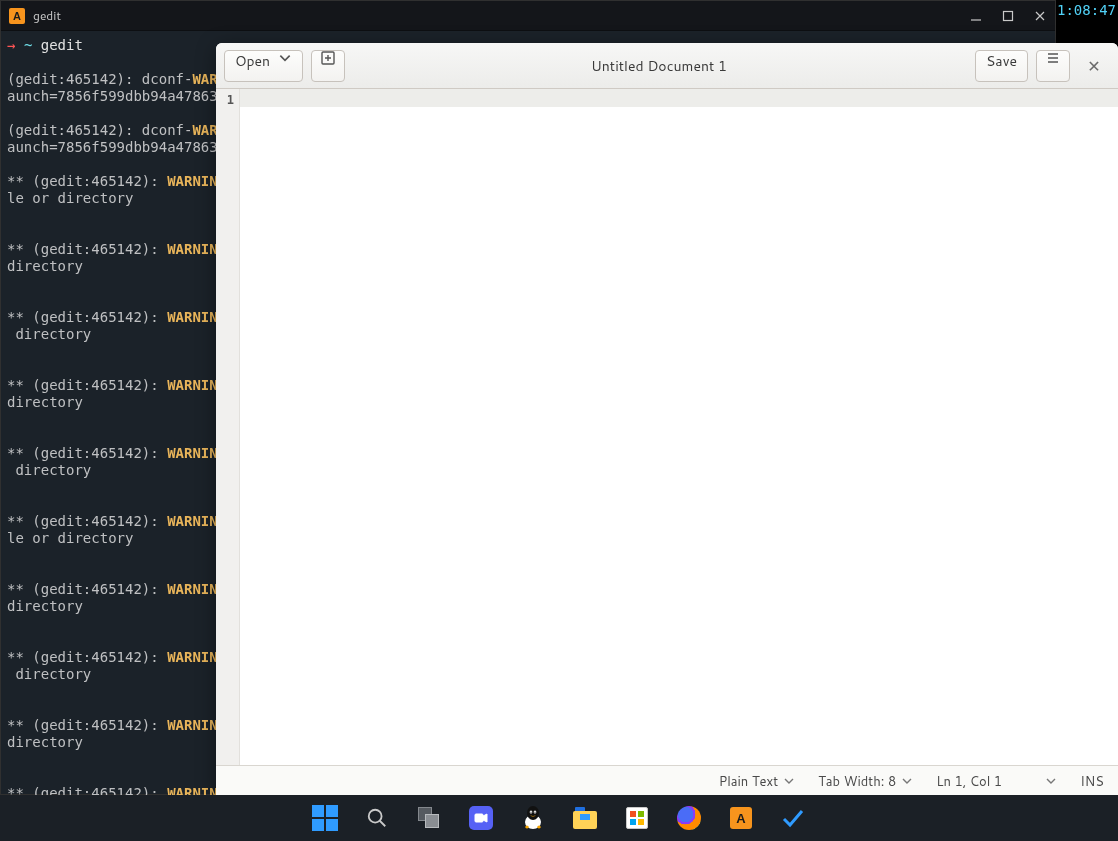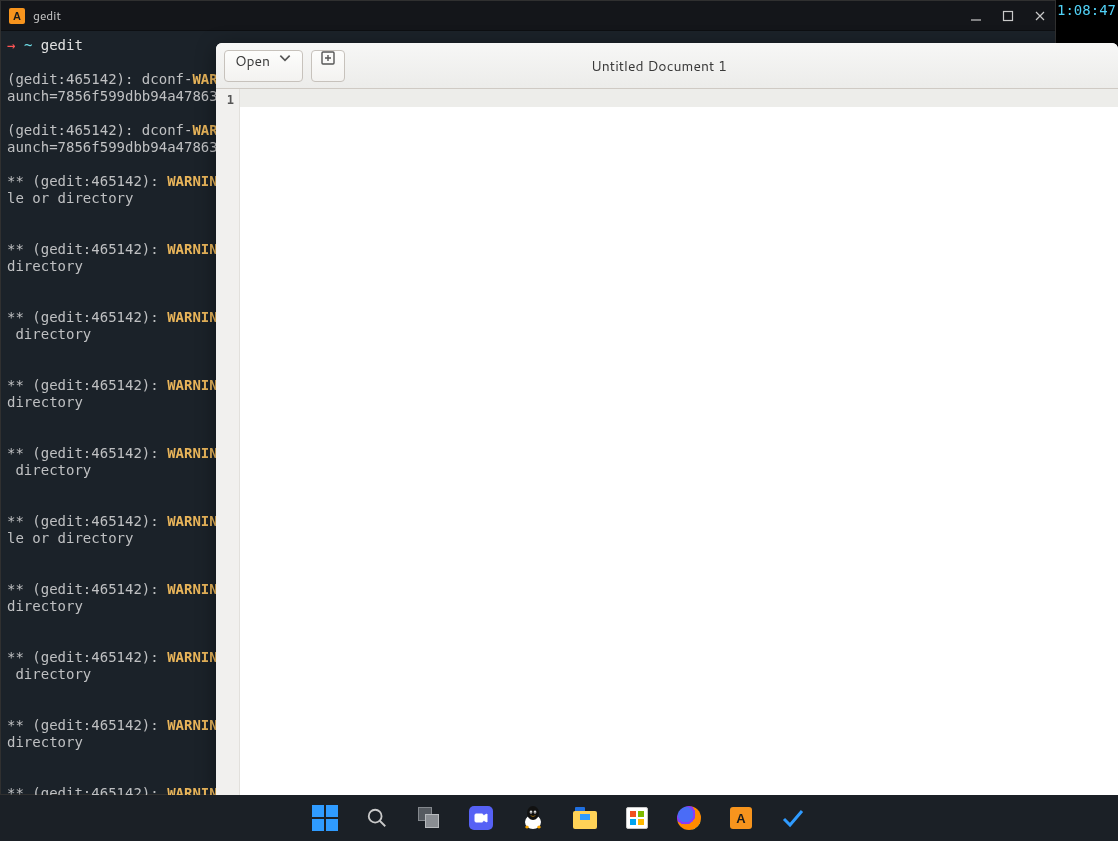--- a/index.html
+++ b/index.html
@@ -181,31 +181,65 @@
           <path d="M2 4 L6 8 L10 4"></path>
         </svg>
     </div>
     <div class="hbtn icon">
       <svg viewBox="0 0 14 14">
           <rect x="1" y="1" width="12" height="12" rx="1"></rect>
           <path d="M7 4 V10 M4 7 H10"></path>
         </svg>
     </div>
     <div class="gedit-title">Untitled Document 1</div>
+    <div class="right">
+      <div class="hbtn">
+        <span>Save</span>
+      </div>
+      <div class="hbtn icon">
+        <svg viewBox="0 0 14 14">
+            <path d="M2 3 H12 M2 7 H12 M2 11 H12"></path>
+          </svg>
+      </div>
+      <div class="close-x">✕</div>
+    </div>
   </div>
 
   <div class="gedit-editarea">
     <div class="gutter">
       <div>1</div>
     </div>
     <div class="gedit-text">
       <div class="current-line-hl"></div>
     </div>
   </div>
 
+  <div class="gedit-status">
+    <div class="seg">
+      <span>Plain Text</span>
+      <svg viewBox="0 0 10 10">
+          <path d="M1 3 L5 7 L9 3"></path>
+        </svg>
+    </div>
+    <div class="seg">
+      <span>Tab Width: 8</span>
+      <svg viewBox="0 0 10 10">
+          <path d="M1 3 L5 7 L9 3"></path>
+        </svg>
+    </div>
+    <div class="seg wide">
+      <span>Ln 1, Col 1</span>
+      <svg viewBox="0 0 10 10">
+          <path d="M1 3 L5 7 L9 3"></path>
+        </svg>
+    </div>
+    <div class="seg">
+      <span>INS</span>
+    </div>
+  </div>
 </div>
 
 <div class="taskbar">
   <div class="tbicon">
     <div class="win-logo">
         <div></div>
         <div></div>
         <div></div>
         <div></div>
       </div>

